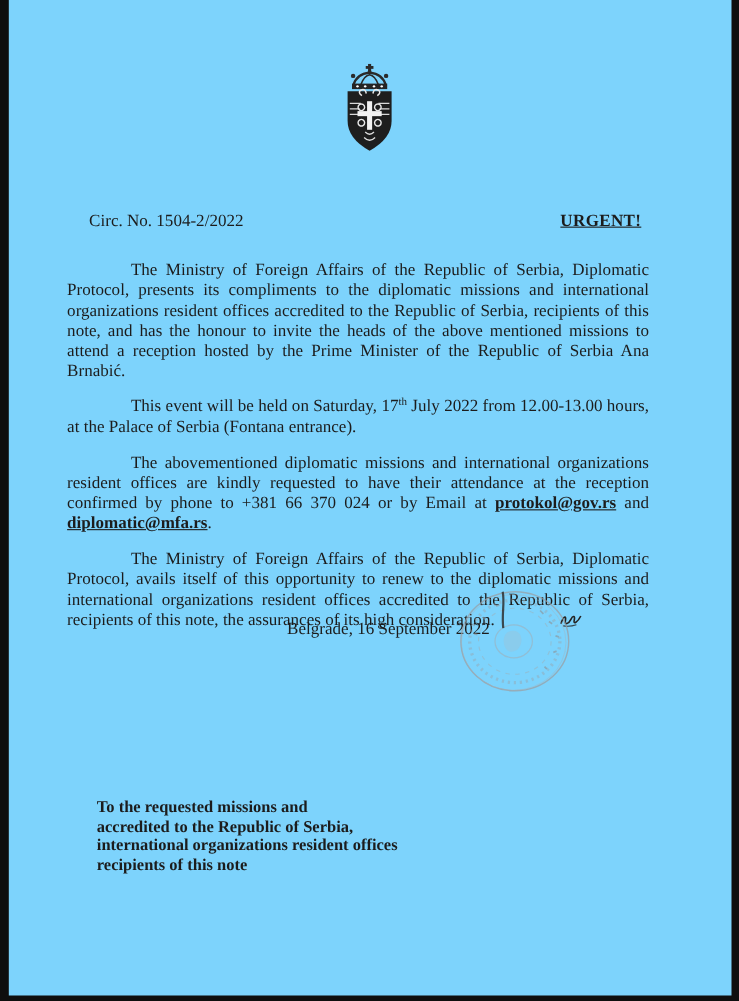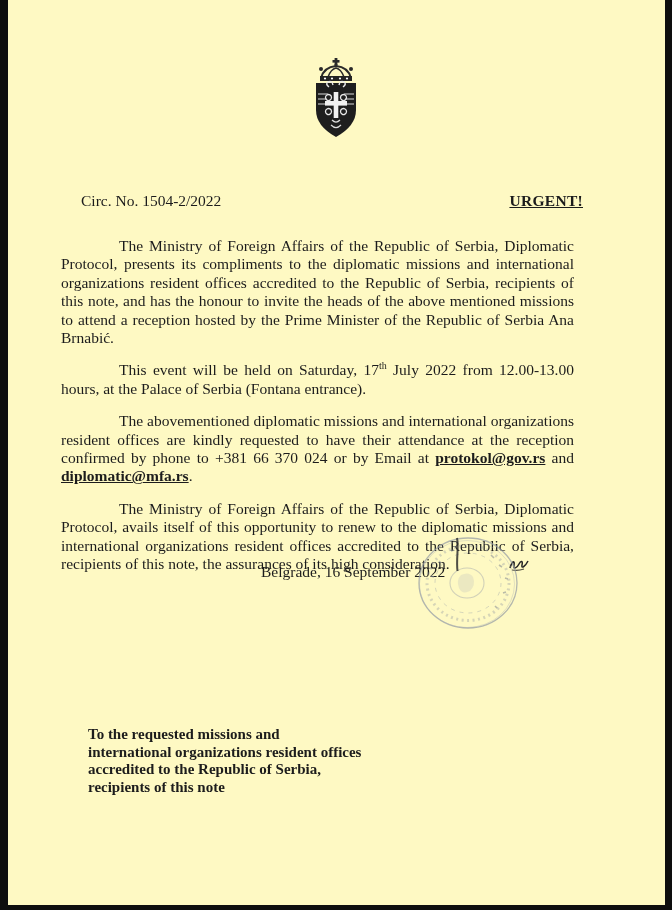--- a/index.html
+++ b/index.html
@@ -1,32 +1,32 @@
 <!DOCTYPE html>
 <html><head>
 <meta charset="utf-8">
 <style>
   html,body{margin:0;padding:0;width:672px;height:910px;overflow:hidden;background:#000;}
-  .page{position:absolute;left:0;top:0;width:672px;height:910px;background:#fef9c3;
+  .page{position:absolute;left:0;top:0;width:672px;height:910px;background:#7dd3fc;
         font-family:"Liberation Serif","DejaVu Serif",serif;color:#1c1c1c;}
   .edge{position:absolute;background:#0e0e0e;}
   .edge-left{left:0;top:0;width:8px;height:910px;}
   .edge-right{right:0;top:0;width:7px;height:910px;}
   .edge-bottom{left:0;bottom:0;width:672px;height:5px;}
 
   .emblem{position:absolute;left:311px;top:58px;width:50px;height:80px;}
 
   .refrow{position:absolute;left:61px;top:191px;width:522px;display:flex;
           justify-content:space-between;align-items:baseline;font-size:15.5px;line-height:20px;}
   .circ{margin-left:20px;}
   .urgent{font-weight:bold;text-decoration:underline;letter-spacing:.3px;}
 
   .bodytext{position:absolute;left:61px;top:237px;width:529px;font-size:15.5px;
             line-height:18.4px;text-align:justify;}
-  .bodytext p{margin:0 16px 14px 0;text-indent:58px;}
+  .bodytext p{margin:0 0 14px 0;text-indent:58px;}
   .bodytext .u{text-decoration:underline;font-weight:bold;}
   sup{font-size:10px;line-height:0;}
 
   .sig-squiggle{display:inline-block;width:22px;height:15px;vertical-align:-3px;margin-left:1px;}
 
   .dateline{position:absolute;left:245px;top:562px;font-size:15.5px;line-height:20px;margin-left:16px;}
 
   .stamp{position:absolute;left:413px;top:533px;width:110px;height:100px;pointer-events:none;}
 
   .footerblock{position:absolute;left:88px;top:726px;font-size:15px;line-height:17.6px;
@@ -106,18 +106,18 @@
       <path d="M48 42 q8 -4 12 2 q3 8 -3 14 q-8 4 -11 -3 q-3 -8 2 -13" fill="#b4b9bd" opacity=".25"></path>
 
       <path d="M78 22 l3 3 M86 32 l3 2 M92 45 l3 1 M90 60 l3 -1 M82 73 l2 2 M38 18 l3 -1 M26 28 l2 2 M18 43 l3 1" stroke="#8d9296" stroke-width="1.6" opacity=".6"></path>
 
       <path d="M44 5 C46 15 43 25 44.5 38" fill="none" stroke="#2f2f2f" stroke-width="2" opacity=".85"></path>
     </svg>
   </div>
 
   <div class="footerblock">
     <div>To the requested missions and</div>
+    <div>accredited to the Republic of Serbia,</div>
     <div>international organizations resident offices</div>
-    <div>accredited to the Republic of Serbia,</div>
     <div>recipients of this note</div>
   </div>
 
 </div>
 
 </body></html>

